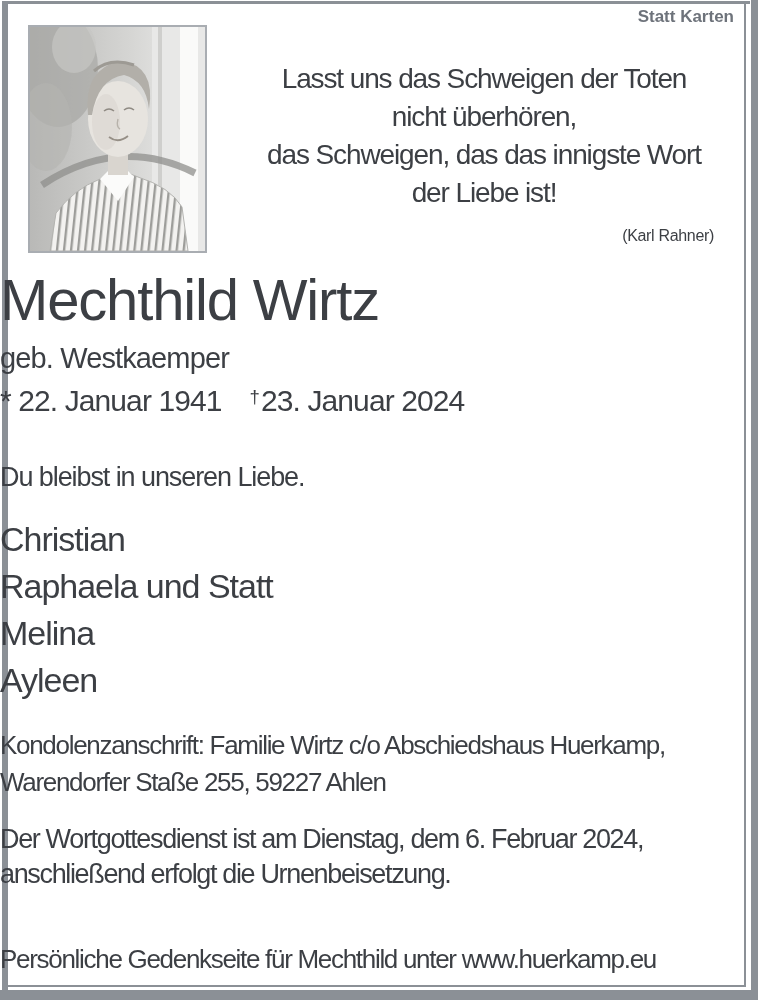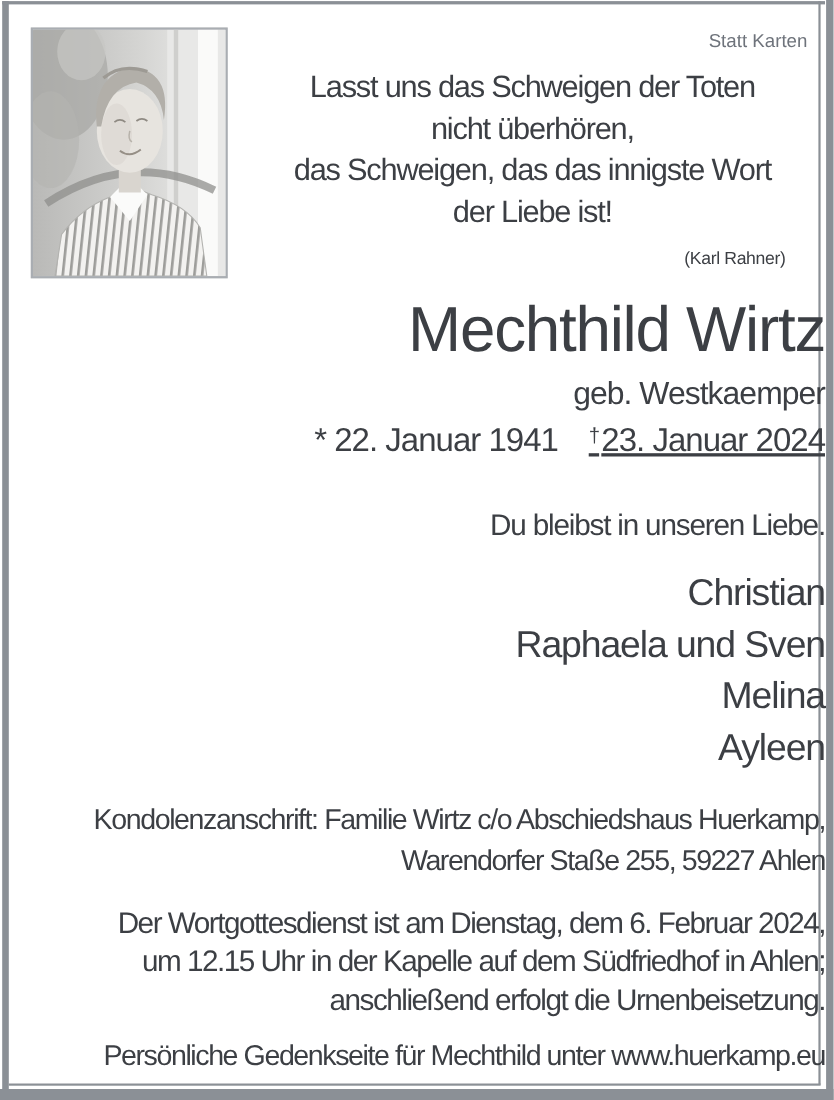--- a/index.html
+++ b/index.html
@@ -20,45 +20,45 @@
   .frame{position:absolute;background:var(--frame);}
   .frame-left{left:2px;top:1px;width:6px;height:989px;}
   .frame-top{left:2px;top:1px;height:3px;right:8px;}
   .frame-right-outer{right:0;top:0;width:7px;height:1000px;}
   .frame-bottom-outer{left:0;bottom:0;width:758px;height:10px;}
   .frame-right-inner{right:12px;top:1px;width:2px;height:985px;}
   .frame-bottom-inner{left:8px;right:12px;bottom:13px;height:2px;}
 
   
   .statt{
-    position:absolute;top:28px;right:24px;
-    font-size:17px;font-weight:normal;color:var(--muted);text-align:right;
+    position:absolute;top:7px;right:24px;
+    font-size:17px;font-weight:bold;color:var(--muted);text-align:right;
   }
   .photo{
     position:absolute;left:28px;top:25px;width:175px;height:224px;
     border:2px solid #a9adb2;box-sizing:content-box;background:#dcdcdc;
   }
   .photo svg{display:block;width:100%;height:100%;}
 
   .quote{
     position:absolute;left:248px;top:60px;width:472px;
     font-size:28px;line-height:38px;letter-spacing:-0.04em;
     text-align:center;color:var(--text);
   }
   .quote .attr{
     text-align:right;font-size:16px;margin-top:5px;padding-right:6px;
     letter-spacing:-0.02em;
   }
 
   
-  .cblock{position:absolute;left:0;right:8px;text-align:right;color:var(--text);}
+  .cblock{position:absolute;left:0;right:8px;text-align:left;color:var(--text);}
   .name{top:266px;font-size:58px;font-weight:normal;letter-spacing:-0.02em;}
   .maiden{top:342px;font-size:29px;letter-spacing:-0.03em;}
   .dates{top:384px;font-size:30px;letter-spacing:-0.03em;}
-  .dates .death{margin-left:28px;text-decoration:underline;}
+  .dates .death{margin-left:28px;}
   .dates .sup{font-size:0.62em;vertical-align:0.45em;margin-right:2px;}
   .farewell{top:462px;font-size:27px;letter-spacing:-0.04em;}
   .mourners{top:516px;font-size:34px;line-height:47px;letter-spacing:-0.03em;}
   .condolence{top:727px;font-size:26px;line-height:37px;letter-spacing:-0.05em;}
   .service{top:822px;font-size:27px;line-height:35px;letter-spacing:-0.05em;}
   .memorial{top:944px;font-size:26px;letter-spacing:-0.05em;}
 </style>
 </head>
 <body>
 
@@ -120,31 +120,30 @@
   <div class="cblock maiden">geb. Westkaemper</div>
   <div class="cblock dates">
     <span class="birth"><span>*</span>
       <span>22. Januar 1941</span></span><span class="death"><span class="sup">†</span><span>23. Januar 2024</span></span>
   </div>
 
   <div class="cblock farewell">Du bleibst in unseren Liebe.</div>
 
   <div class="cblock mourners">
     <div>Christian</div>
-    <div>Raphaela und Sven</div>
+    <div>Raphaela und Statt</div>
     <div>Melina</div>
     <div>Ayleen</div>
   </div>
 
   <div class="cblock condolence">
     <div>Kondolenzanschrift: Familie Wirtz c/o Abschiedshaus Huerkamp,</div>
     <div>Warendorfer Staße 255, 59227 Ahlen</div>
   </div>
 
   <div class="cblock service">
     <div>Der Wortgottesdienst ist am Dienstag, dem 6. Februar 2024,</div>
-    <div>um 12.15 Uhr in der Kapelle auf dem Südfriedhof in Ahlen;</div>
     <div>anschließend erfolgt die Urnenbeisetzung.</div>
   </div>
 
   <div class="cblock memorial">Persönliche Gedenkseite für Mechthild unter www.huerkamp.eu</div>
 
 </div>
 
 </body></html>

